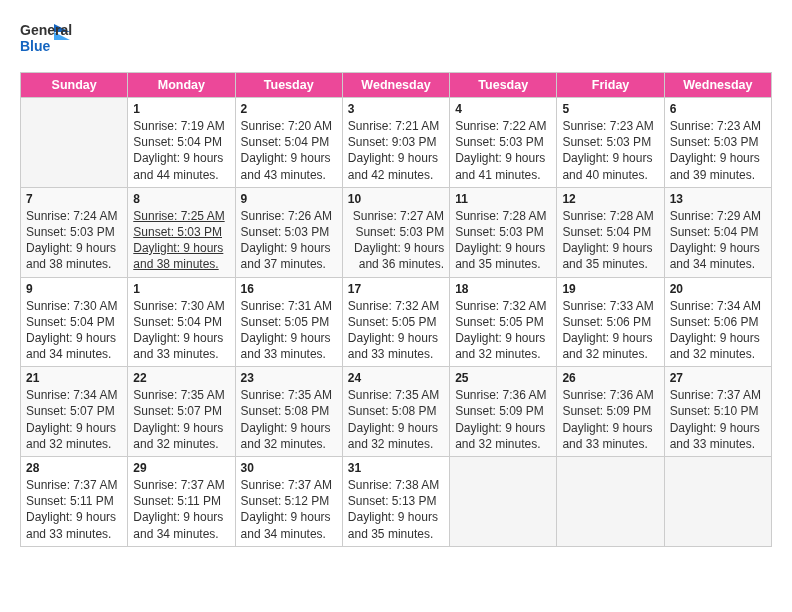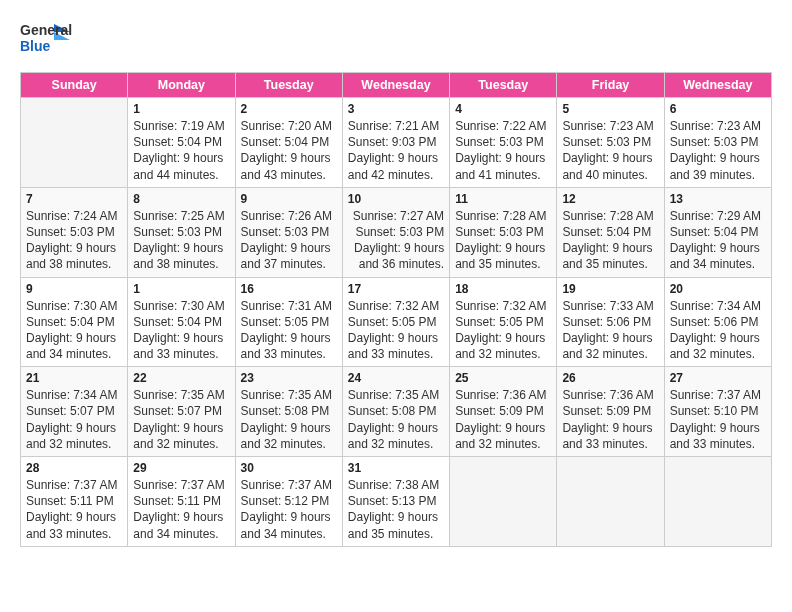--- a/index.html
+++ b/index.html
@@ -163,21 +163,21 @@
         <tr>
           <td>
             <span class="day-num">7</span>
             <div class="day-info" style="white-space: pre-line;">Sunrise: 7:24 AM
 Sunset: 5:03 PM
 Daylight: 9 hours
 and 38 minutes.</div>
           </td>
           <td>
             <span class="day-num">8</span>
-            <div class="day-info" style="white-space: pre-line;">Sunrise: 7:25 AM
+            <div class="day-info" style="white-space: pre-line; text-decoration: underline;">Sunrise: 7:25 AM
 Sunset: 5:03 PM
 Daylight: 9 hours
 and 38 minutes.</div>
           </td>
           <td>
             <span class="day-num">9</span>
             <div class="day-info" style="white-space: pre-line;">Sunrise: 7:26 AM
 Sunset: 5:03 PM
 Daylight: 9 hours
 and 37 minutes.</div>

